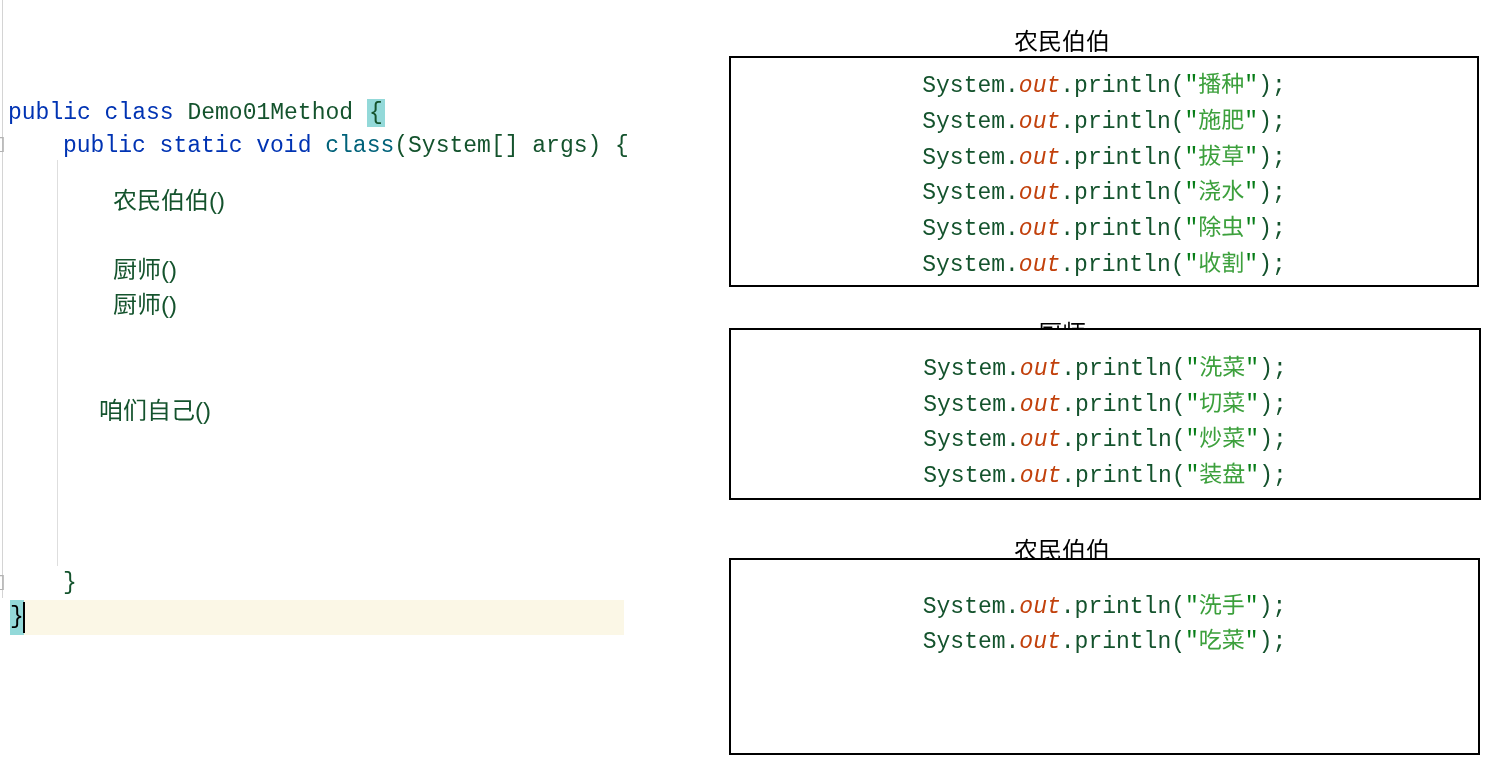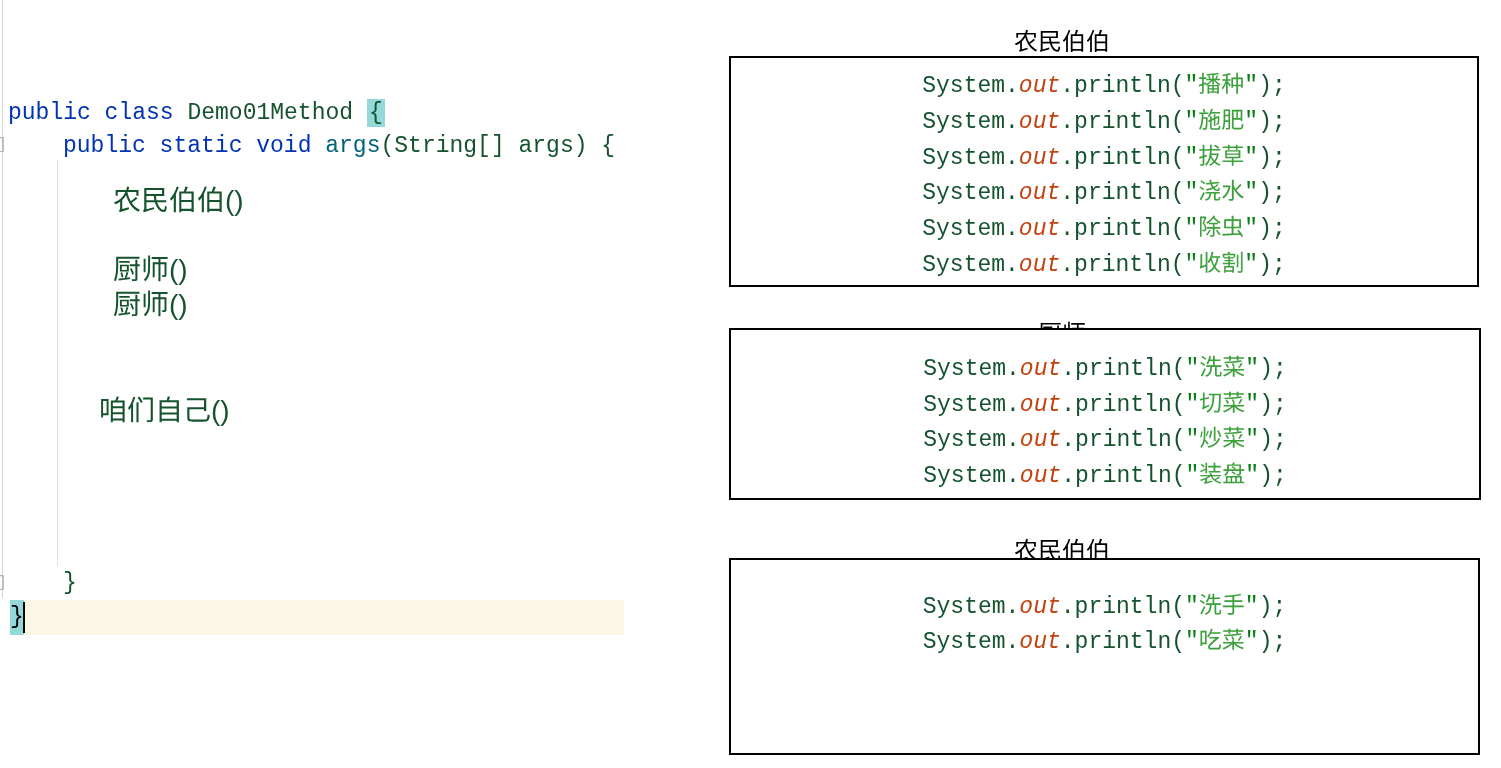--- a/index.html
+++ b/index.html
@@ -7,21 +7,21 @@
        font-family:"Liberation Sans","DejaVu Sans",sans-serif;}
 
   
   .editor{position:absolute;left:0;top:0;width:700px;height:768px;}
   .gutter-line{position:absolute;left:2px;top:0;width:1px;height:598px;background:#d4d4d4;}
   .indent-guide{position:absolute;left:57px;top:160px;width:1px;height:406px;background:#dedede;}
   .fold-marker{position:absolute;left:-3px;color:#b3b3b3;font-family:"Liberation Mono","DejaVu Sans Mono",monospace;
                font-size:17px;line-height:17px;}
   .eline{position:absolute;white-space:pre;font-family:"Liberation Mono","DejaVu Sans Mono",monospace;
          font-size:23px;line-height:26px;color:#000;}
-  .eline.cjk{font-family:"Liberation Sans","DejaVu Sans",sans-serif;font-size:28px;line-height:23px;}
+  .eline.cjk{font-family:"Liberation Sans","DejaVu Sans",sans-serif;font-size:24px;line-height:23px;}
   .caret-row{position:absolute;left:10px;top:600px;width:614px;height:35px;background:#fbf7e6;}
   .caret-row .brace-blk{position:absolute;left:0;top:0;width:14px;height:35px;background:#93d9d9;
         font-family:"Liberation Mono","DejaVu Sans Mono",monospace;font-size:23px;line-height:34px;
         color:#000;text-align:center;}
   .text-cursor{position:absolute;left:13px;top:2px;width:2px;height:31px;background:#000;}
 
   
   .tok{white-space:pre;}
   .tok.plain{color:#14532d;}
   .tok.kw{color:#0033b3;}
@@ -45,21 +45,21 @@
 <body>
 
 <div class="editor">
   <div class="gutter-line"></div>
   <div class="indent-guide"></div>
 
   <span class="fold-marker" style="top:136px;">]</span>
   <span class="fold-marker" style="top:574px;">]</span>
 
   <div class="eline" style="left:8px;top:100px;"><span class="tok kw">public class </span><span class="tok plain">Demo01Method </span><span class="tok plain brace-hl">{</span></div>
-  <div class="eline" style="left:63px;top:133px;"><span class="tok kw">public static void </span><span class="tok method">args</span><span class="tok plain">(String[] args) {</span></div>
+  <div class="eline" style="left:63px;top:133px;"><span class="tok kw">public static void </span><span class="tok method">class</span><span class="tok plain">(System[] args) {</span></div>
   <div class="eline cjk" style="left:113px;top:189px;"><span class="tok plain">农民伯伯()</span></div>
   <div class="eline cjk" style="left:113px;top:258px;"><span class="tok plain">厨师()</span></div>
   <div class="eline cjk" style="left:113px;top:293px;"><span class="tok plain">厨师()</span></div>
   <div class="eline cjk" style="left:99px;top:399px;"><span class="tok plain">咱们自己()</span></div>
   <div class="eline" style="left:63px;top:570px;"><span class="tok plain">}</span></div>
 
   <div class="caret-row">
     <div class="brace-blk">}</div>
     <div class="text-cursor"></div>
   </div>

